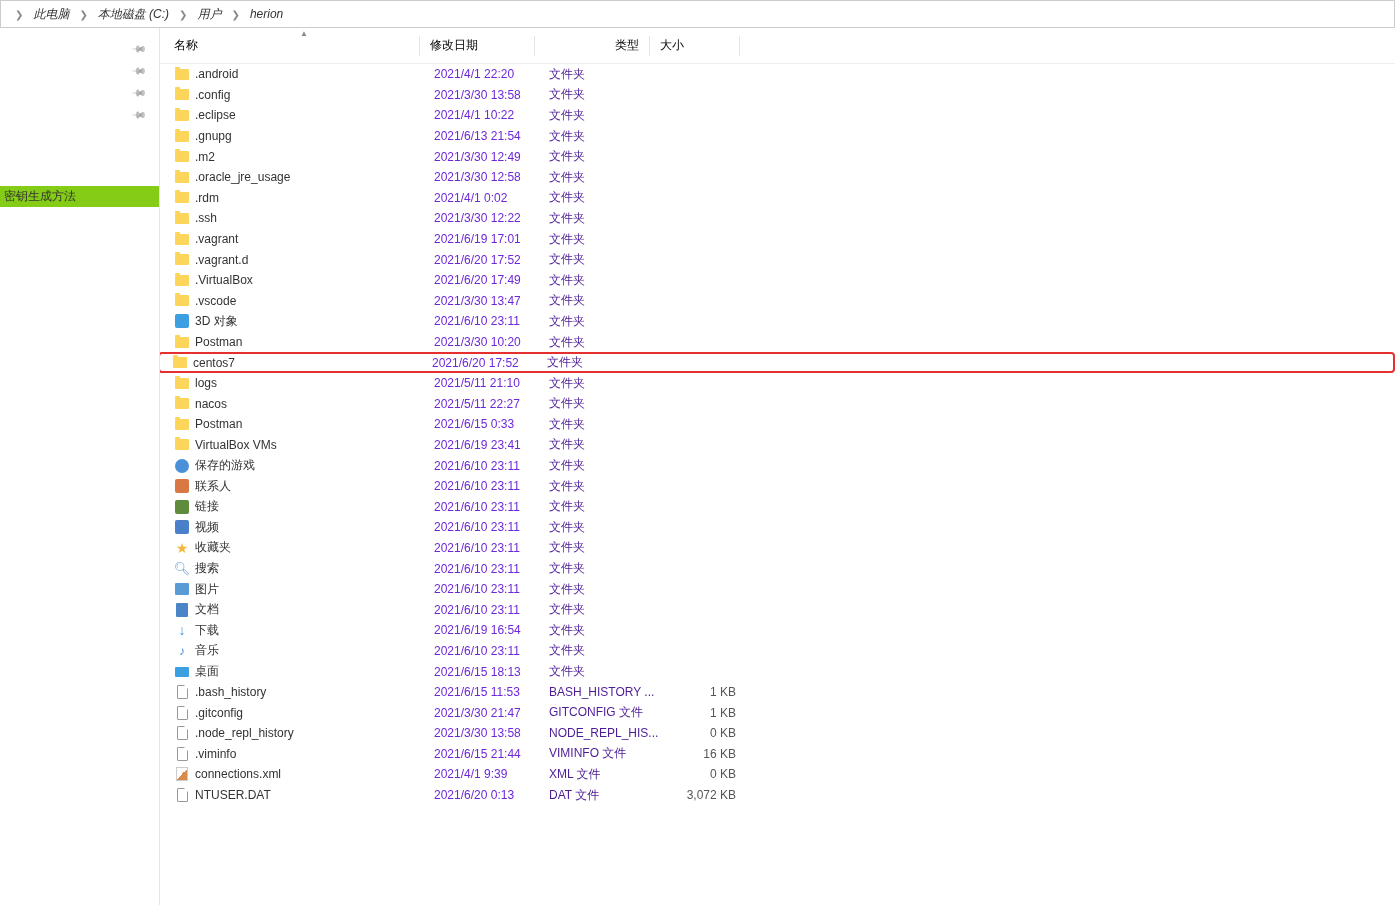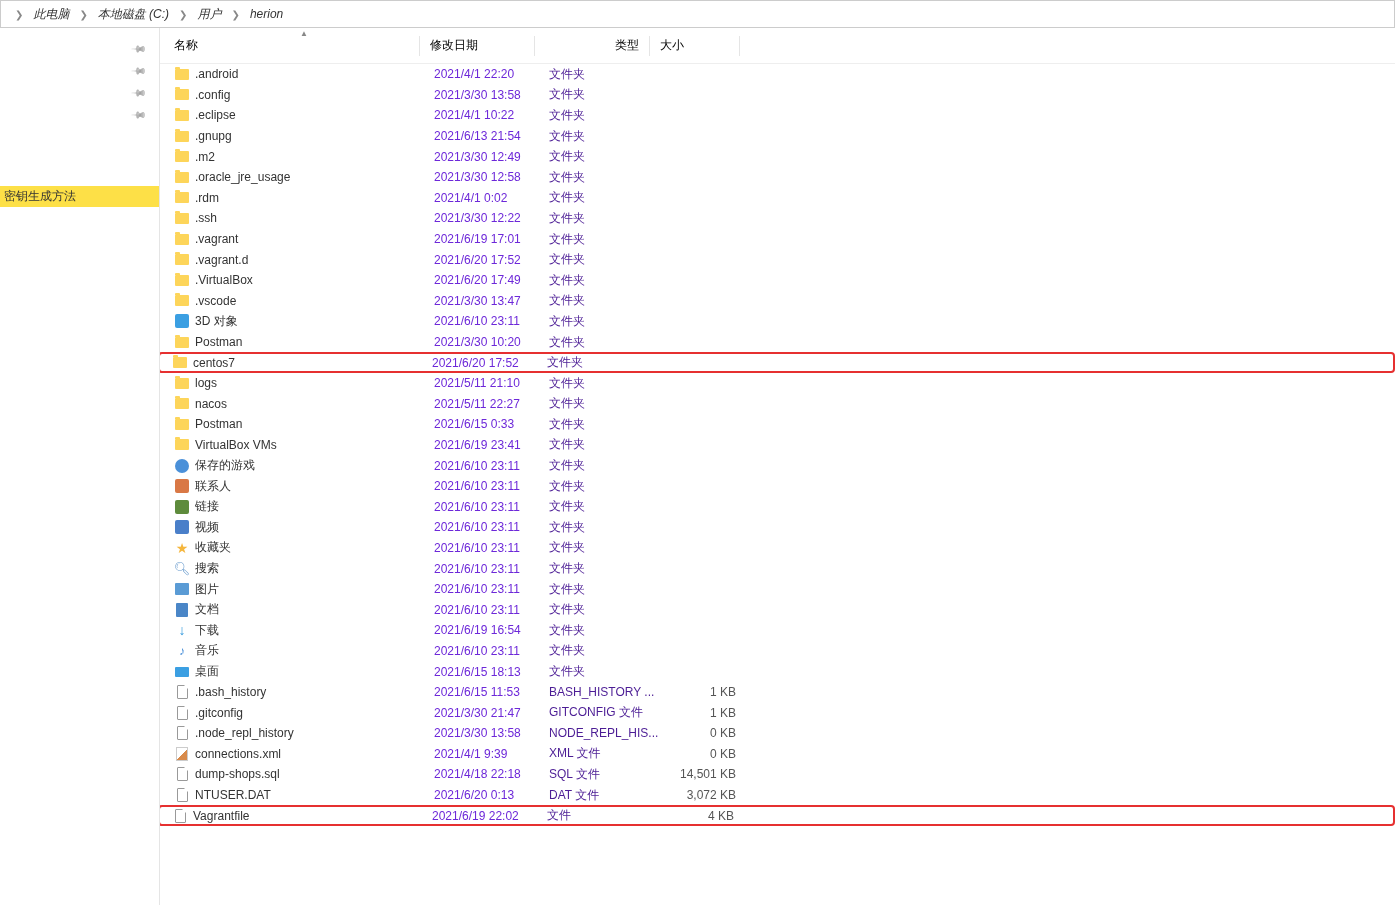--- a/index.html
+++ b/index.html
@@ -8,21 +8,21 @@
     .breadcrumb-bar { height: 28px; border: 1px solid #ccc; display: flex; align-items: center; padding: 0 8px; background: #fff; }
     .breadcrumb-item { display: flex; align-items: center; padding: 0 4px; cursor: pointer; font-style: italic; }
     .breadcrumb-sep { color: #888; margin: 0 6px; font-size: 10px; }
     
     .main-container { display: flex; height: calc(100vh - 28px); }
     
     .nav-pane { width: 160px; border-right: 1px solid #e5e5e5; padding-top: 10px; }
     .nav-pin-row { display: flex; justify-content: flex-end; padding-right: 14px; height: 22px; align-items: center; }
     .pin-icon { color: #aaa; transform: rotate(45deg); font-size: 11px; }
     .nav-item-row { padding: 2px 8px 2px 0; display: flex; align-items: center; }
-    .nav-selected { background: #fde047; padding-left: 4px; }
+    .nav-selected { background: #84cc16; padding-left: 4px; }
     
     .files-panel { flex: 1; display: flex; flex-direction: column; }
     
     .col-header-row { height: 36px; display: flex; align-items: center; border-bottom: 1px solid #eee; position: relative; }
     .col-header { padding: 4px 10px; color: #000; cursor: pointer; display: flex; align-items: center; }
     .col-name { width: 260px; padding-left: 14px; }
     .col-date { width: 115px; }
     .col-type { width: 115px; justify-content: flex-end; }
     .col-size { width: 90px; text-align: center; }
     .col-divider { border-right: 1px solid #e5e5e5; height: 20px; }
@@ -406,50 +406,41 @@
           <div class="file-icon">
             <div class="icon-file"></div>
           </div>
           <div class="file-name">.node_repl_history</div>
           <div class="file-date">2021/3/30 13:58</div>
           <div class="file-type">NODE_REPL_HIS...</div>
           <div class="file-size">0 KB</div>
         </div>
         <div class="file-row">
           <div class="file-icon">
+            <div class="icon-file"></div>
+          </div>
+          <div class="file-name">.viminfo</div>
+          <div class="file-date">2021/6/15 21:44</div>
+          <div class="file-type">VIMINFO 文件</div>
+          <div class="file-size">16 KB</div>
+        </div>
+        <div class="file-row">
+          <div class="file-icon">
             <div class="icon-xml"></div>
           </div>
           <div class="file-name">connections.xml</div>
           <div class="file-date">2021/4/1 9:39</div>
           <div class="file-type">XML 文件</div>
           <div class="file-size">0 KB</div>
         </div>
         <div class="file-row">
           <div class="file-icon">
             <div class="icon-file"></div>
           </div>
-          <div class="file-name">dump-shops.sql</div>
-          <div class="file-date">2021/4/18 22:18</div>
-          <div class="file-type">SQL 文件</div>
-          <div class="file-size">14,501 KB</div>
-        </div>
-        <div class="file-row">
-          <div class="file-icon">
-            <div class="icon-file"></div>
-          </div>
           <div class="file-name">NTUSER.DAT</div>
           <div class="file-date">2021/6/20 0:13</div>
           <div class="file-type">DAT 文件</div>
           <div class="file-size">3,072 KB</div>
         </div>
-        <div class="file-row highlight-red">
-          <div class="file-icon">
-            <div class="icon-file"></div>
-          </div>
-          <div class="file-name">Vagrantfile</div>
-          <div class="file-date">2021/6/19 22:02</div>
-          <div class="file-type">文件</div>
-          <div class="file-size">4 KB</div>
-        </div>
       </div>
 
   </div>
 </div>
 
 </body></html>

